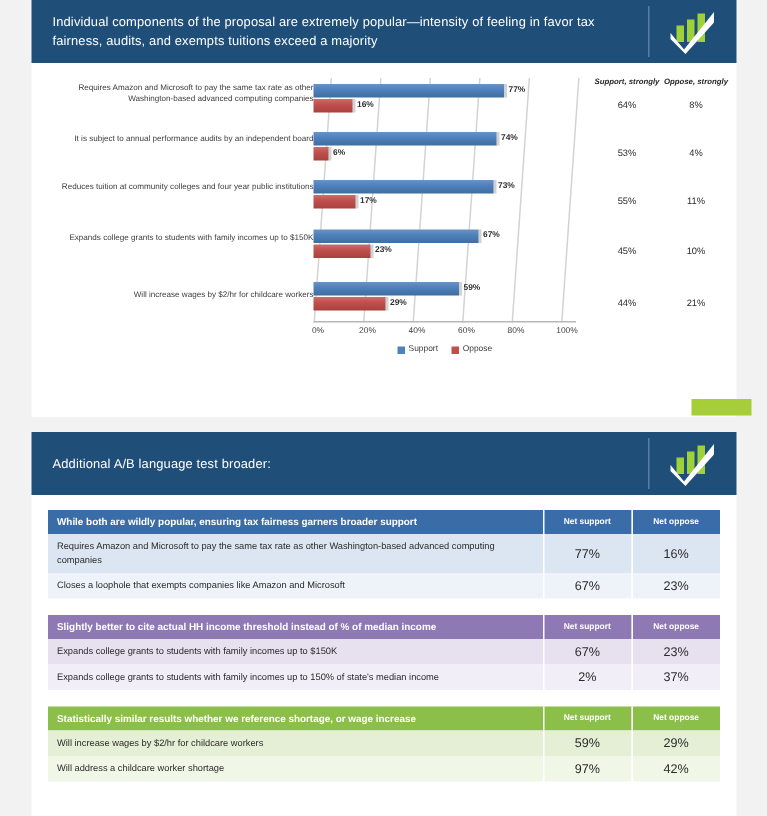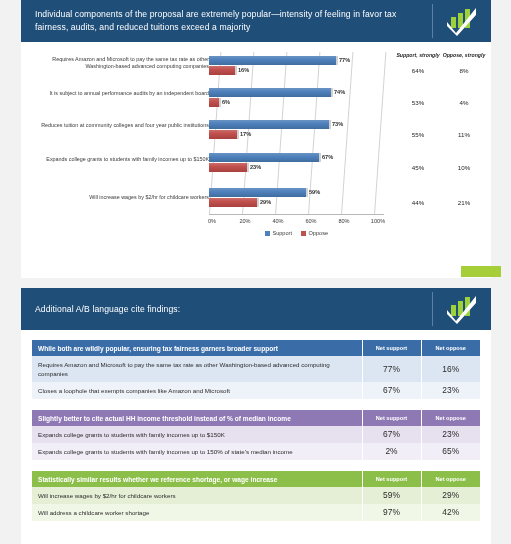--- a/index.html
+++ b/index.html
@@ -224,21 +224,21 @@
   .tbl.purple tbody tr:nth-child(even) td { background: #f2eef7; }
   .tbl.green  tbody tr:nth-child(odd)  td { background: #e5efd6; }
   .tbl.green  tbody tr:nth-child(even) td { background: #f1f7e7; }
 </style>
 </head>
 <body>
 
 <div class="slide" id="slide-1">
 
   <div class="title-bar">
-    <div class="title-text">Individual components of the proposal are extremely popular—intensity of feeling in favor tax fairness, audits, and reduced tuitions exceed a majority</div>
+    <div class="title-text">Individual components of the proposal are extremely popular—intensity of feeling in favor tax fairness, audits, and exempts tuitions exceed a majority</div>
     <div class="title-divider"></div>
     <div class="logo-cell">
       <div class="logo">
         <svg width="34" height="32" viewBox="0 0 34 32">
           <rect x="6" y="12" width="5" height="11" fill="#9fd13a"></rect>
           <rect x="13" y="8" width="5" height="15" fill="#9fd13a"></rect>
           <rect x="20" y="4" width="5" height="19" fill="#9fd13a"></rect>
           <path d="M2 17 L11 28 L31 3 L31 10 L12 31 L2 21 Z" fill="#ffffff"></path>
         </svg>
       </div>
@@ -361,21 +361,21 @@
     </div>
 
   </div>
 
   <div class="green-tab"></div>
 </div>
 
 <div class="slide" id="slide-2">
 
   <div class="title-bar">
-    <div class="title-text" style="padding-top:15px">Additional A/B language cite findings:</div>
+    <div class="title-text" style="padding-top:15px">Additional A/B language test broader:</div>
     <div class="title-divider"></div>
     <div class="logo-cell">
       <div class="logo">
         <svg width="34" height="32" viewBox="0 0 34 32">
           <rect x="6" y="12" width="5" height="11" fill="#9fd13a"></rect>
           <rect x="13" y="8" width="5" height="15" fill="#9fd13a"></rect>
           <rect x="20" y="4" width="5" height="19" fill="#9fd13a"></rect>
           <path d="M2 17 L11 28 L31 3 L31 10 L12 31 L2 21 Z" fill="#ffffff"></path>
         </svg>
       </div>
@@ -426,21 +426,21 @@
       </thead>
       <tbody>
         <tr>
           <td>Expands college grants to students with family incomes up to $150K</td>
           <td class="num">67%</td>
           <td class="num">23%</td>
         </tr>
         <tr>
           <td>Expands college grants to students with family incomes up to 150% of state's median income</td>
           <td class="num">2%</td>
-          <td class="num">65%</td>
+          <td class="num">37%</td>
         </tr>
       </tbody>
     </table>
 
     <table class="tbl green">
       <colgroup>
           <col class="c-text">
           <col class="c-a">
           <col class="c-b">
         </colgroup>

